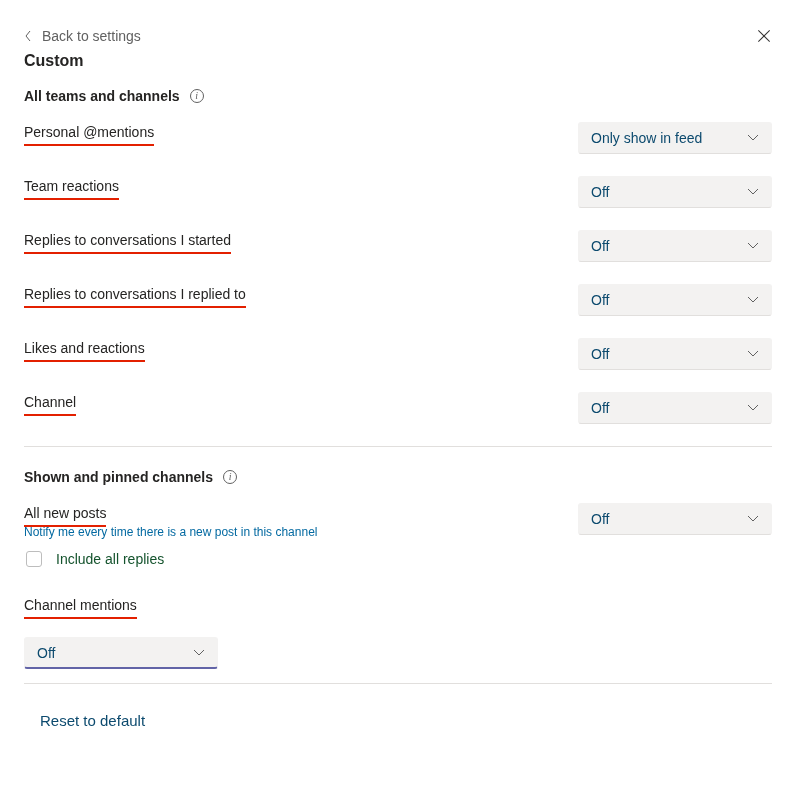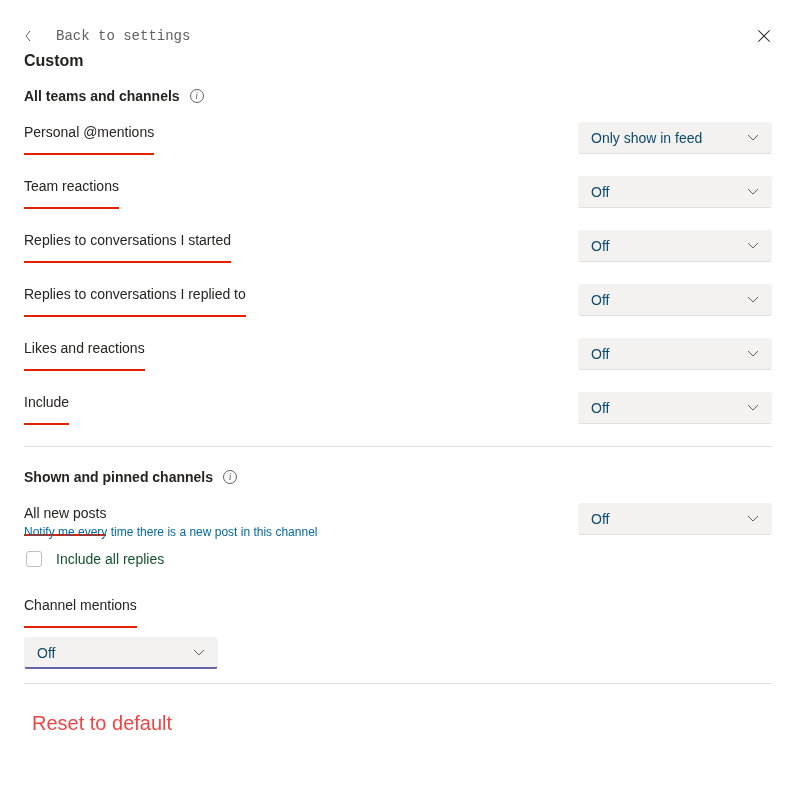--- a/index.html
+++ b/index.html
@@ -13,24 +13,23 @@
     }
     .top-row {
       display: flex;
       justify-content: space-between;
       align-items: center;
       margin-bottom: 8px;
     }
     .back-link {
       display: flex;
       align-items: center;
-      gap: 24px;
+      gap: 10px;
       color: #616161;
       cursor: pointer;
-      font-family: Liberation Mono, monospace;
     }
     .chev-left svg { width: 8px; height: 12px; display: block; }
     .close-x {
       width: 16px; height: 16px;
       cursor: pointer;
       color: #616161;
       position: relative;
     }
     .close-x::before, .close-x::after {
       content: "";
@@ -82,21 +81,21 @@
       flex: 1;
       padding-top: 2px;
     }
     .label-col .lbl {
       display: inline;
       font-size: 14px;
       color: #252423;
     }
     .label-col .lbl.underlined {
       border-bottom: 2.5px solid #e32000;
-      padding-bottom: 13px;
+      padding-bottom: 4px;
     }
     .label-col .hint {
       display: block;
       font-size: 12px;
       color: #0369a1;
       margin-top: 4px;
     }
 
     .dd {
       width: 194px;
@@ -134,25 +133,25 @@
       border: 1px solid #bdbdbd;
       border-radius: 3px;
       background: #fff;
     }
     .cb-label {
       color: #14532d;
       font-size: 14px;
     }
 
     .reset-link {
-      color: #ef4444;
-      font-size: 20px;
+      color: #0c4a6e;
+      font-size: 15px;
       cursor: pointer;
       margin-top: 6px;
-      margin-left: 8px;
+      margin-left: 16px;
       display: inline-block;
     }
   </style>
 </head>
 <body>
 
 
 
 <div class="top-row">
   <div class="back-link">
@@ -228,21 +227,21 @@
     <span>Off</span>
     <span class="chev-down">
         <svg viewBox="0 0 12 8">
           <path d="M1 1 L6 6 L11 1" fill="none" stroke="#616161" stroke-width="1"></path>
         </svg>
       </span>
   </div>
 </div>
 
 <div class="setting-row">
-  <div class="label-col"><span class="lbl underlined">Include</span></div>
+  <div class="label-col"><span class="lbl underlined">Channel</span></div>
   <div class="dd">
     <span>Off</span>
     <span class="chev-down">
         <svg viewBox="0 0 12 8">
           <path d="M1 1 L6 6 L11 1" fill="none" stroke="#616161" stroke-width="1"></path>
         </svg>
       </span>
   </div>
 </div>
 

